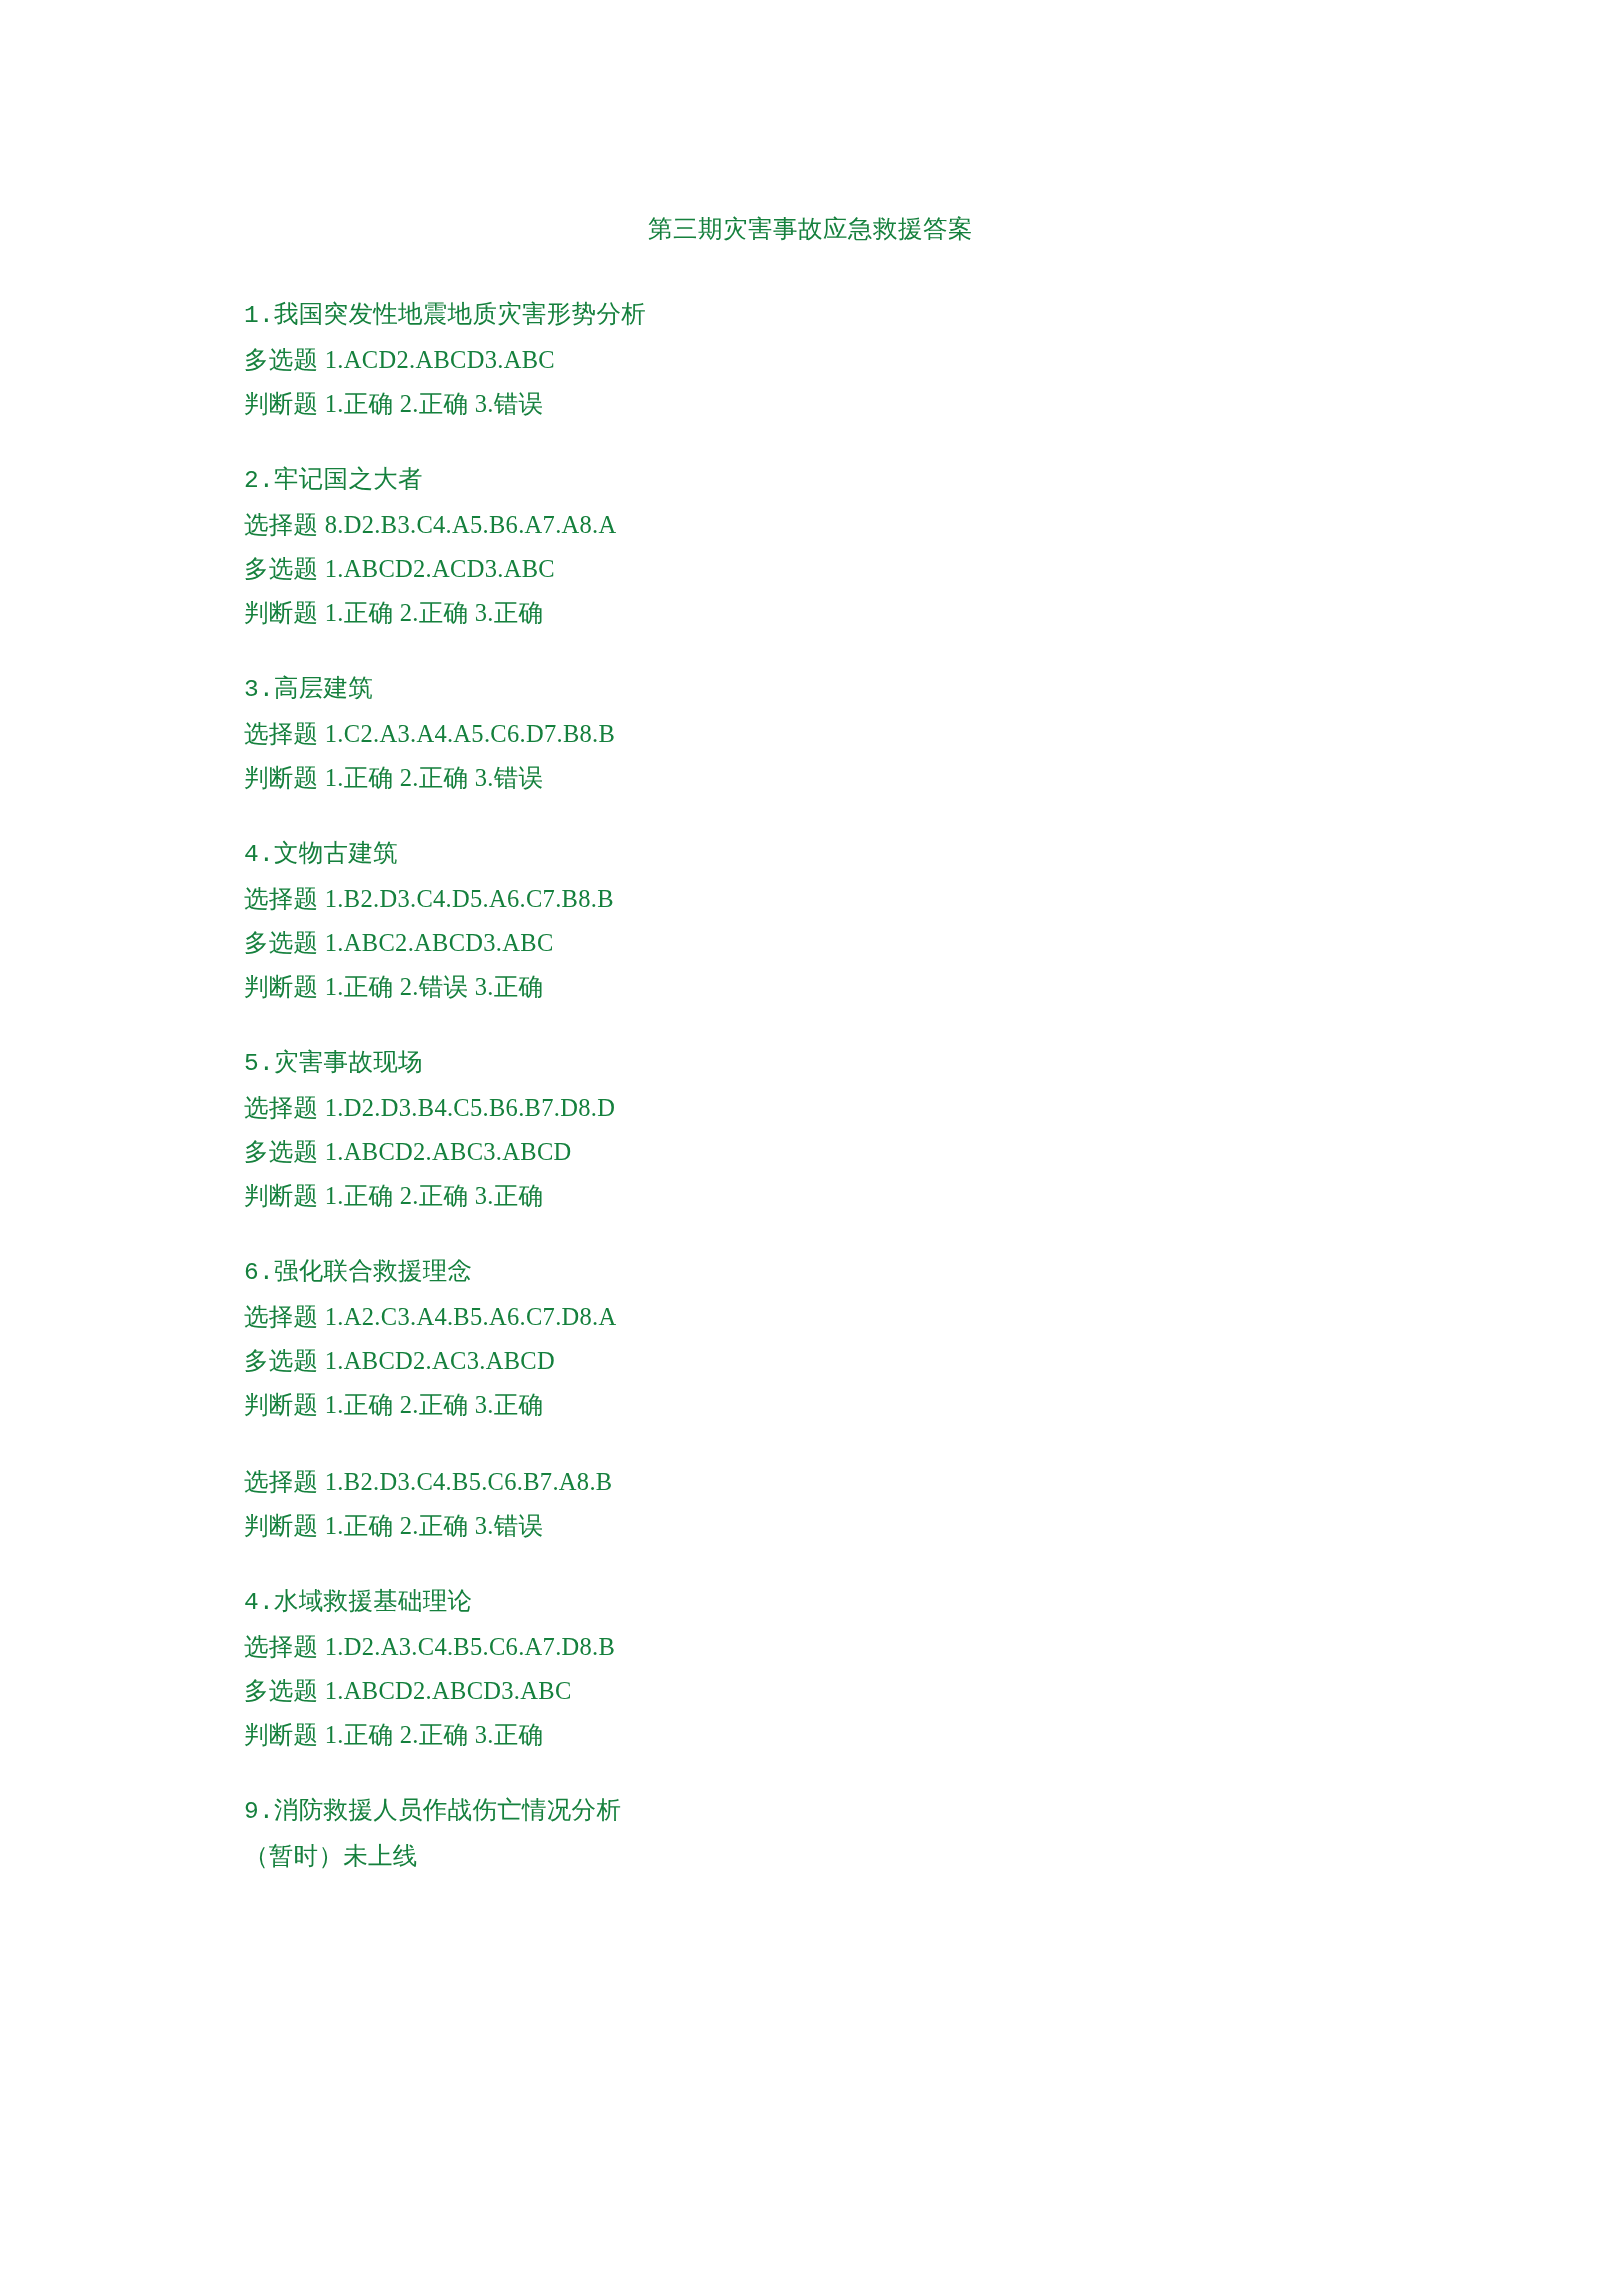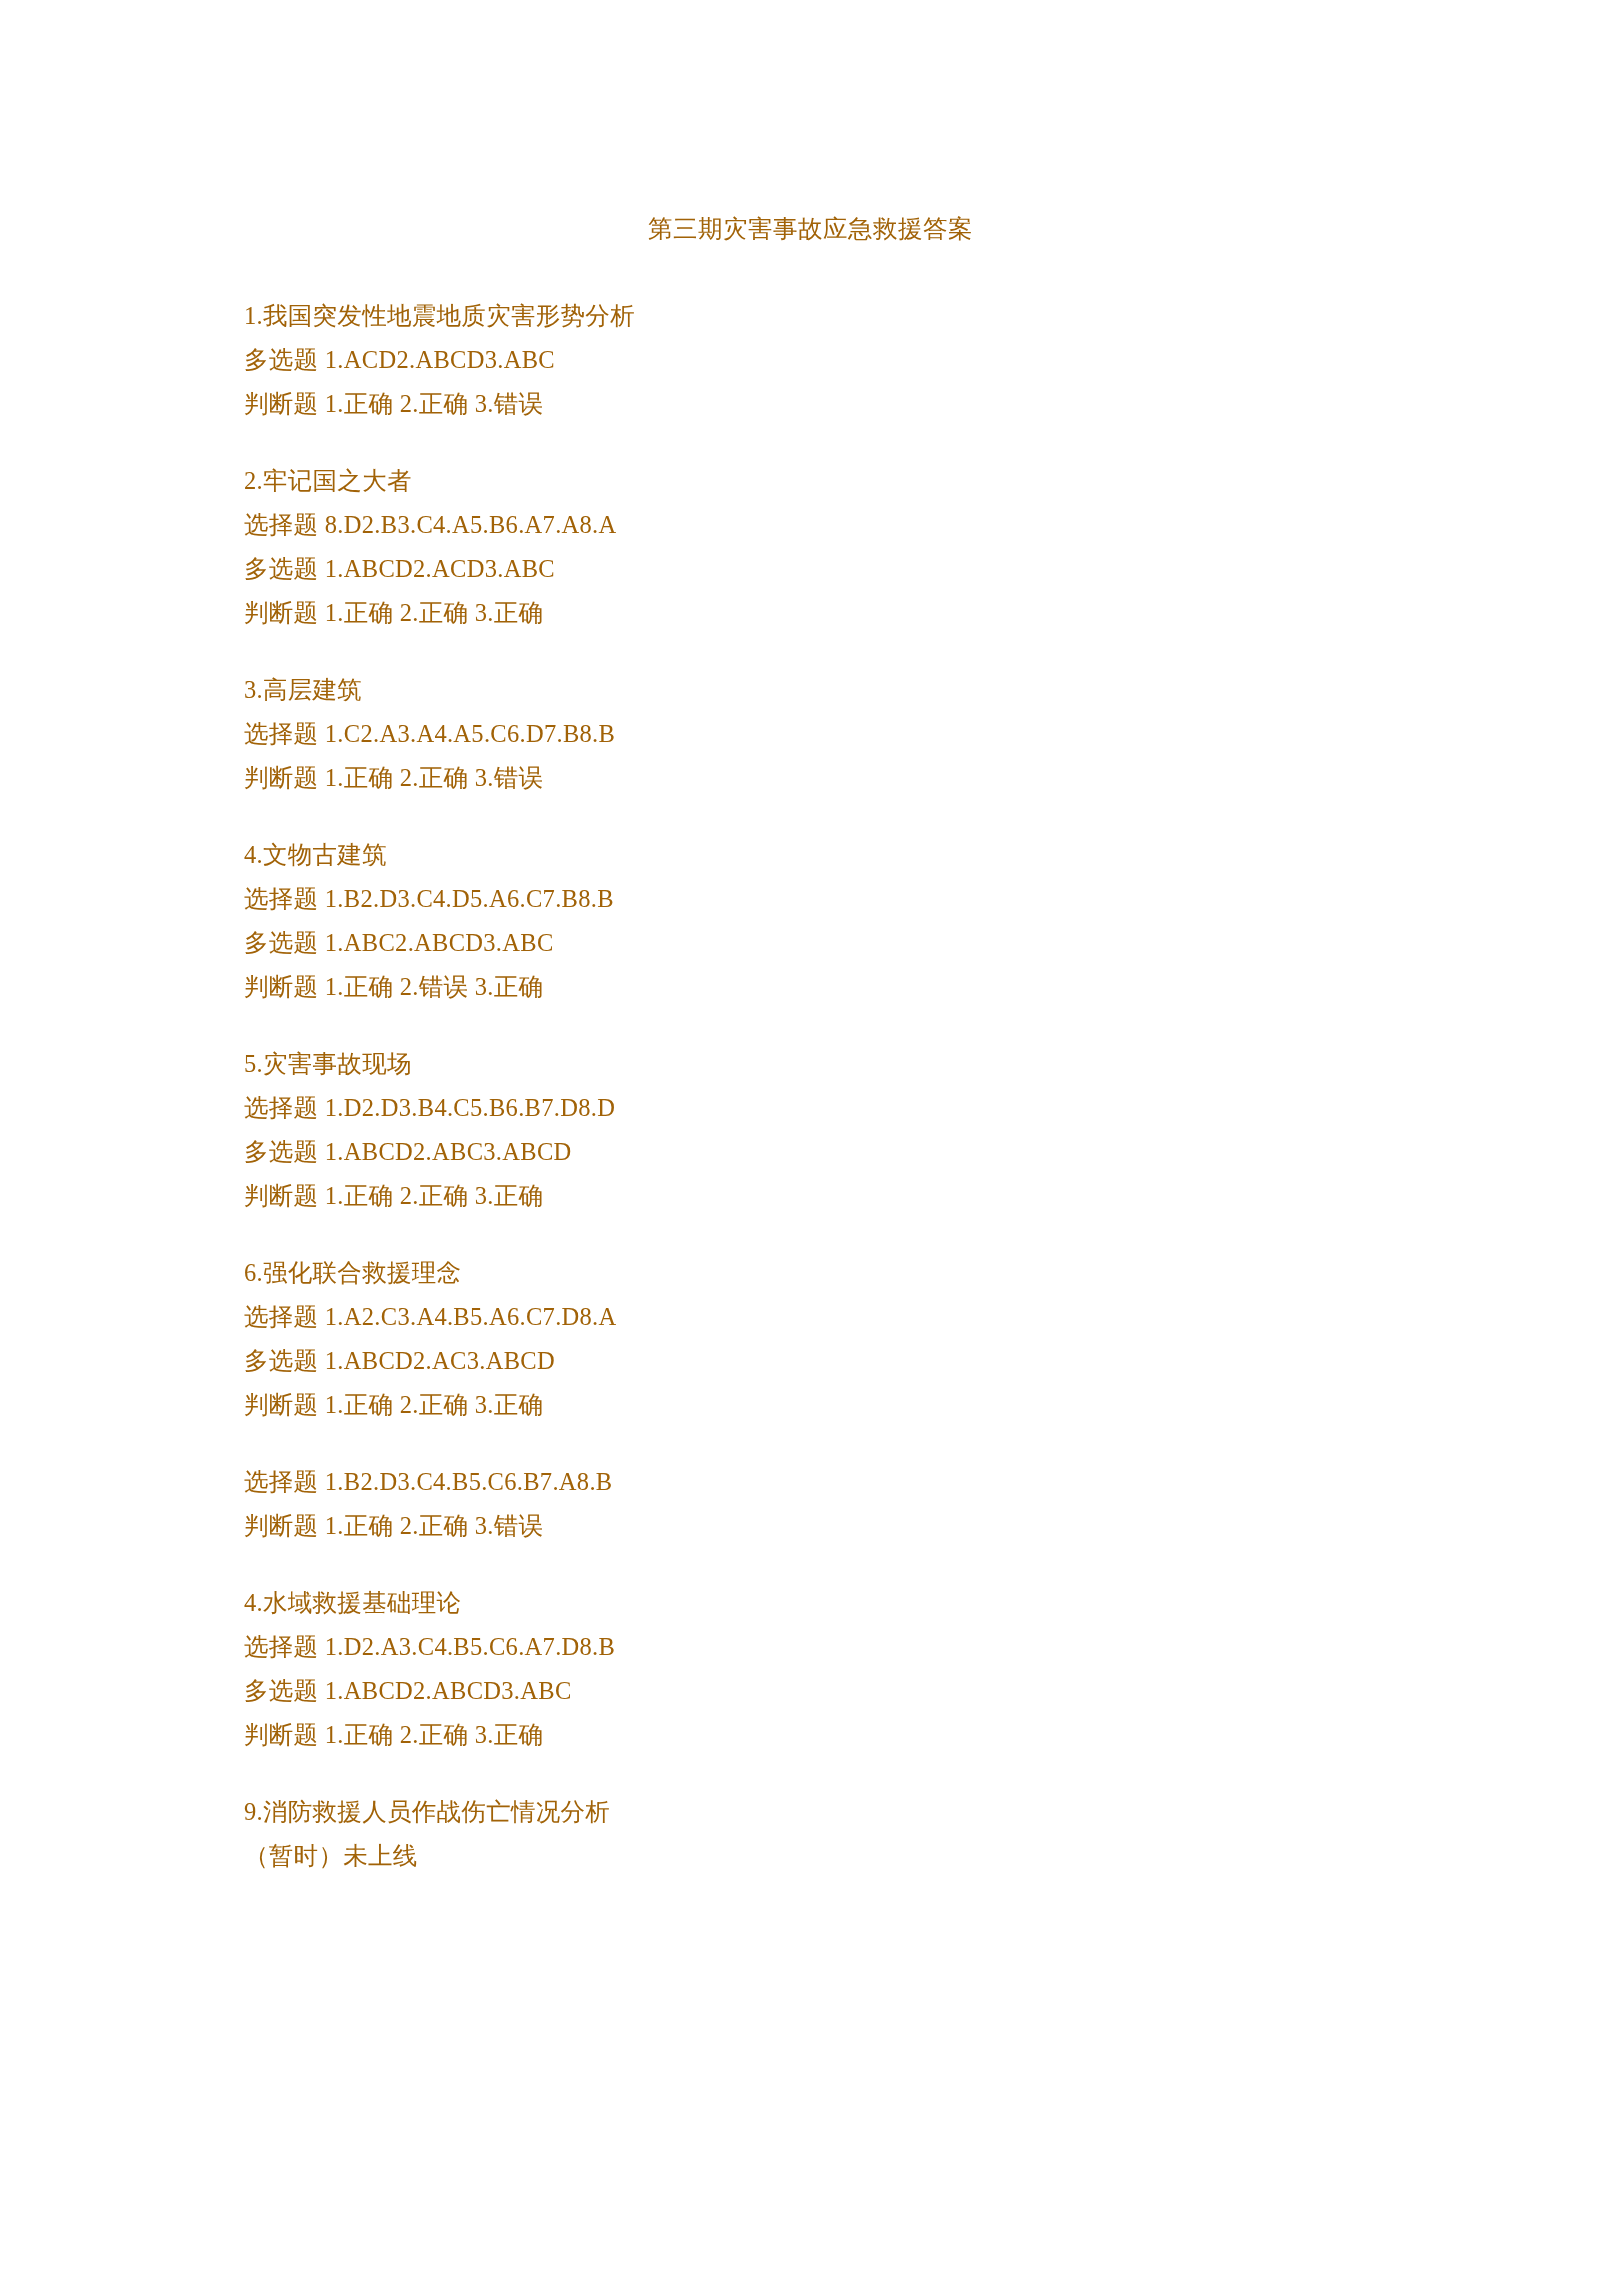--- a/index.html
+++ b/index.html
@@ -6,21 +6,21 @@
     margin: 0;
     padding: 0;
     background: #ffffff;
   }
   .page {
     width: 1621px;
     height: 1872px;
     background: #ffffff;
     position: relative;
     font-family: "Liberation Serif", "DejaVu Serif", serif;
-    color: #a16207;
+    color: #15803d;
     box-sizing: border-box;
   }
   .doc-title {
     position: absolute;
     top: 211px;
     left: 0;
     width: 1621px;
     text-align: center;
     font-size: 24.5px;
     line-height: 35px;
@@ -36,20 +36,21 @@
     margin-bottom: 33px;
   }
   .line {
     font-size: 24.5px;
     line-height: 44px;
     white-space: pre-wrap;
     letter-spacing: 0.3px;
   }
   .line.heading {
     letter-spacing: 0.3px;
+    font-family: Liberation Mono, monospace;
   }
 </style>
 </head>
 <body>
 
 <div class="page">
 
   <div class="doc-title">第三期灾害事故应急救援答案</div>
 
   <div class="body-area">

